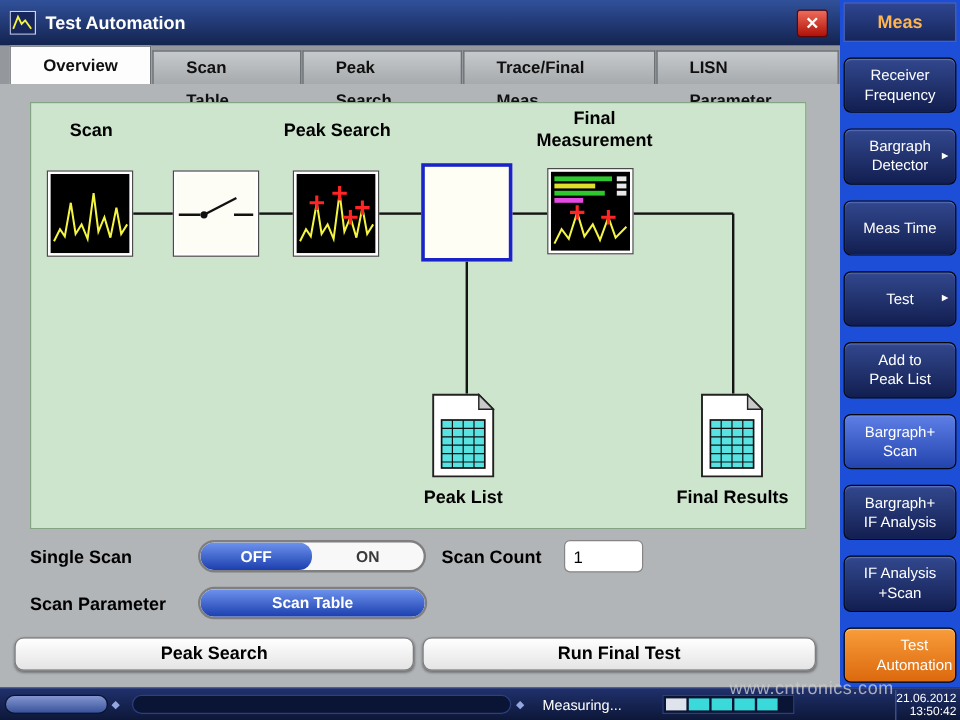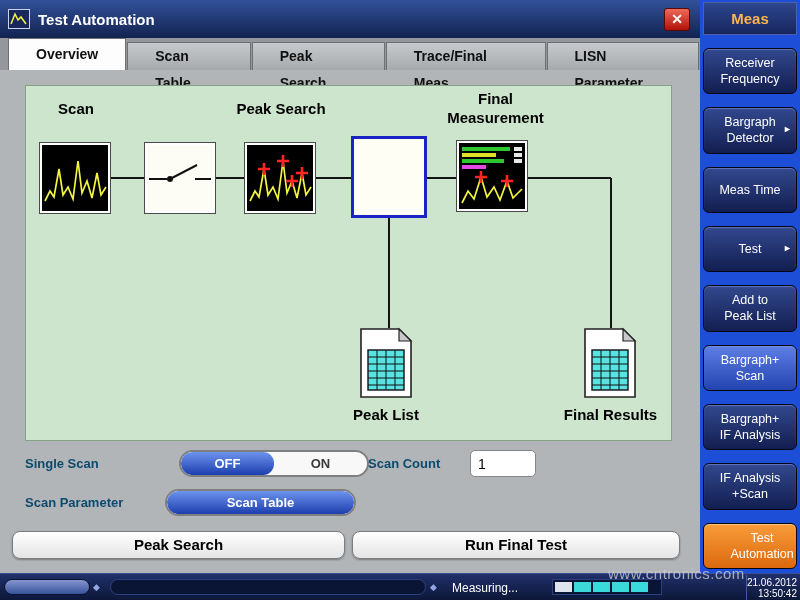--- a/index.html
+++ b/index.html
@@ -32,21 +32,21 @@
             white-space:pre-line; line-height:1.25; }
   .line { position:absolute; background:#141414; z-index:1; }
   .tile { position:absolute; width:72px; height:72px; background:#fff; border:1px solid #4a4a4a;
           padding:2px; z-index:2; }
   .tile svg { display:block; }
   .junction { position:absolute; left:325px; top:50px; width:76px; height:82px;
               background:#fffef4; border:3px solid #1a23c8; z-index:2; }
   .doc { position:absolute; z-index:2; }
 
   
-  .ctl-label { position:absolute; font-weight:bold; font-size:13px; color:#0c4a6e; }
+  .ctl-label { position:absolute; font-weight:bold; font-size:15px; color:#000000; }
   .pill { position:absolute; height:27px; border:2px solid #7f7f7f; border-radius:14px;
           background:#f8f8f8; display:flex; overflow:hidden; }
   .pill .half { flex:1; display:flex; align-items:center; justify-content:center;
                 font-size:13px; font-weight:bold; color:#3a3a3a; cursor:pointer; }
   .pill .half.sel { background:linear-gradient(#6d93ee,#1c3fae); color:#fff; border-radius:11px; }
   .pill .half.wide { flex:1.15; }
   .numbox { position:absolute; width:66px; height:27px; border:1px solid #858585; border-radius:5px;
             background:#fff; font-size:14px; padding:0 7px; font-family:inherit; color:#000; }
 
   .bigbtn { position:absolute; top:531px; height:28px; border:1px solid #7d7d7d; border-radius:8px;
@@ -179,21 +179,21 @@
 
       <svg class="doc" style="left:552px; top:240px;" width="64" height="74" viewBox="0 0 64 74">
         <path d="M7,3 L45,3 L57,15 L57,71 L7,71 Z" fill="#ffffff" stroke="#222" stroke-width="1.6"></path>
         <path d="M45,3 L45,15 L57,15 Z" fill="#c9c9c9" stroke="#222" stroke-width="1.2"></path>
         <rect x="14" y="24" width="36" height="40" fill="#58e2e2" stroke="#111" stroke-width="1.4"></rect>
         <path d="M23,24 V64 M32,24 V64 M41,24 V64 M14,31 H50 M14,38 H50 M14,45 H50 M14,52 H50 M14,59 H50" stroke="#111" stroke-width="1" fill="none"></path>
       </svg>
     </div>
 
     <div class="ctl-label" style="left:25px; top:456px;">Single Scan</div>
-    <div class="pill" style="left:179px; top:450px; width:190px;">
+    <div class="pill" style="left:165px; top:450px; width:190px;">
       <div class="half sel">OFF</div>
       <div class="half">ON</div>
     </div>
     <div class="ctl-label" style="left:368px; top:456px;">Scan Count</div>
     <input class="numbox" style="left: 470px; top: 450px;" value="1">
 
     <div class="ctl-label" style="left:25px; top:495px;">Scan Parameter</div>
     <div class="pill" style="left:165px; top:489px; width:191px;">
       <div class="half sel wide">Scan Table</div>
     </div>

